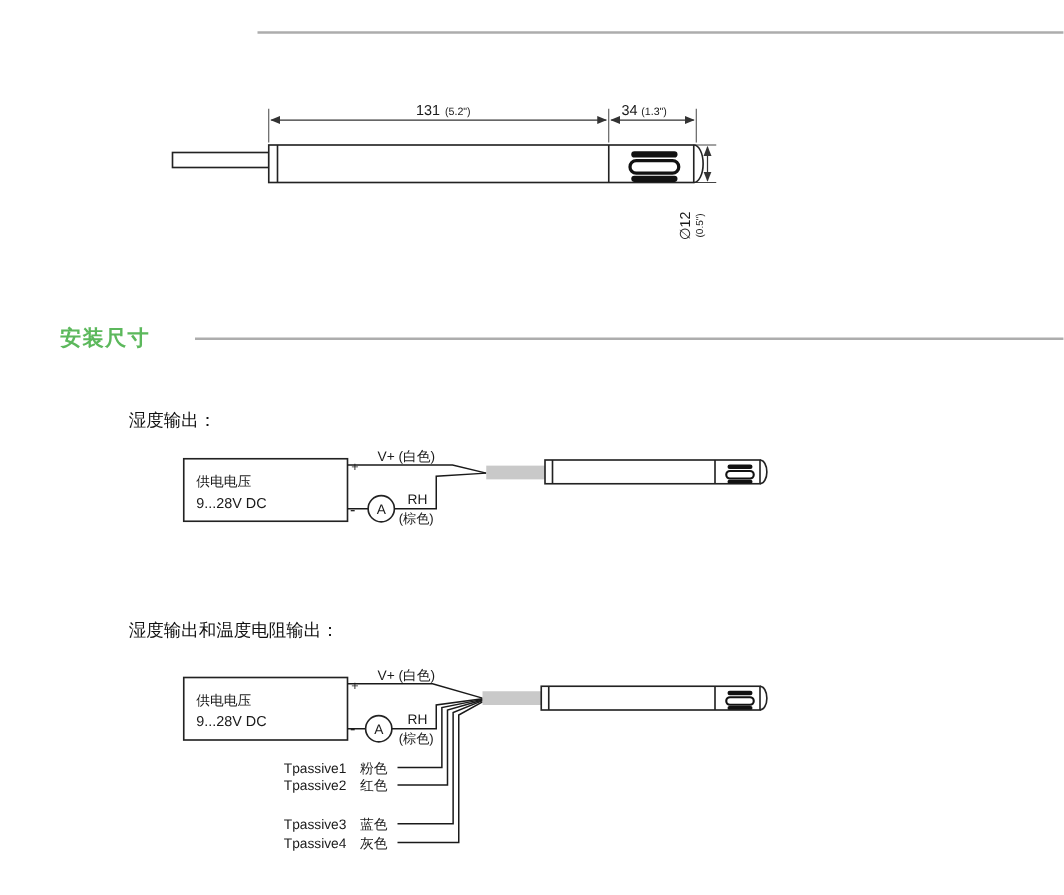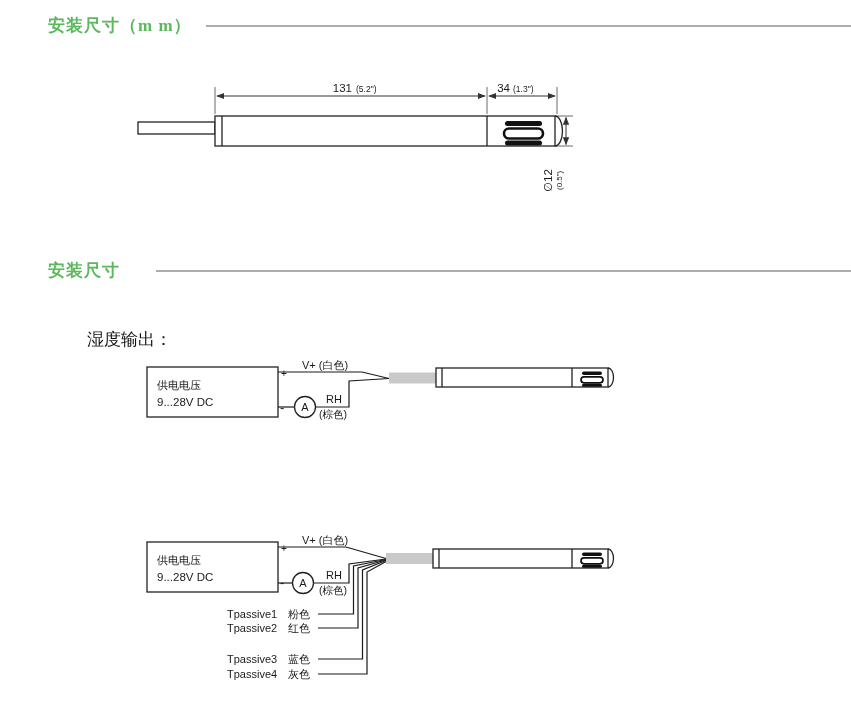--- a/index.html
+++ b/index.html
@@ -1,36 +1,35 @@
 <!DOCTYPE html>
 <html><head>
 <meta charset="utf-8">
 <style>
   html,body{margin:0;padding:0;background:#fff;}
   .page{position:relative;width:851px;height:716px;background:#ffffff;overflow:hidden;
         font-family:"Liberation Sans","DejaVu Sans",sans-serif;color:#1a1a1a;}
   .sec-title{position:absolute;left:48px;font-size:17px;font-weight:bold;color:#5cb85c;
              font-family:"Liberation Serif","DejaVu Serif",serif;letter-spacing:1px;white-space:nowrap;}
   .sec-rule{position:absolute;right:0;height:2px;background:#adadad;}
-  .caption{position:absolute;left:87px;font-size:17px;color:#111;
+  .caption{position:absolute;left:103px;font-size:14px;color:#111;
            font-family:"Liberation Serif","DejaVu Serif",serif;white-space:nowrap;}
   svg{position:absolute;overflow:visible;}
   svg text{font-family:"Liberation Sans","DejaVu Sans",sans-serif;fill:#1a1a1a;}
   .ln{stroke:#222;stroke-width:1.3;fill:none;}
   .thin{stroke:#444;stroke-width:0.8;fill:none;}
   .dim{stroke:#333;stroke-width:1;fill:none;}
   .wire{stroke:#1a1a1a;stroke-width:1.2;fill:none;}
   .whitefill{fill:#ffffff;}
 </style>
 </head>
 <body>
 
 <div class="page">
 
-  <div class="sec-title" style="top:14px;">安装尺寸（m m）</div>
   <div class="sec-rule" style="left:206px;top:25px;"></div>
 
   <svg width="500" height="145" style="left:100px;top:70px;">
     <defs>
       <marker id="ar" viewBox="0 0 10 10" refX="9" refY="5" markerWidth="8" markerHeight="8" orient="auto-start-reverse">
         <path d="M0,1 L10,5 L0,9 z" fill="#333"></path>
       </marker>
     </defs>
 
     <path class="thin" d="M115,17 V44"></path>
@@ -83,20 +82,21 @@
 
     <rect x="259" y="22.5" width="47" height="11" fill="#c9c9c9"></rect>
     <rect x="306" y="18" width="172" height="19" class="ln whitefill" stroke-width="1.2"></rect>
     <path class="ln" stroke-width="1.1" d="M312,18 V37 M442,18 V37"></path>
     <rect x="452" y="21.5" width="20" height="3.6" rx="1.8" fill="#111"></rect>
     <rect x="451" y="26.8" width="22" height="6" rx="3" fill="#fff" stroke="#111" stroke-width="1.7"></rect>
     <rect x="452" y="33.8" width="20" height="3" rx="1.5" fill="#111"></rect>
     <path class="ln" stroke-width="1.1" d="M478,18 A5.5,9.5 0 0 1 478,37"></path>
   </svg>
 
+  <div class="caption" style="top:496px;">湿度输出和温度电阻输出：</div>
 
   <svg width="510" height="175" style="left:130px;top:520px;">
     <rect x="17" y="22" width="131" height="50" class="ln whitefill"></rect>
     <text x="27" y="44" font-size="11">供电电压</text>
     <text x="27" y="61" font-size="11.5">9...28V DC</text>
     <text x="151" y="32" font-size="10">+</text>
     <text x="150" y="67" font-size="13">-</text>
 
     <path class="wire" d="M148,27 H216 L256,38.5"></path>
     <text x="172" y="24" font-size="11">V+ (白色)</text>

